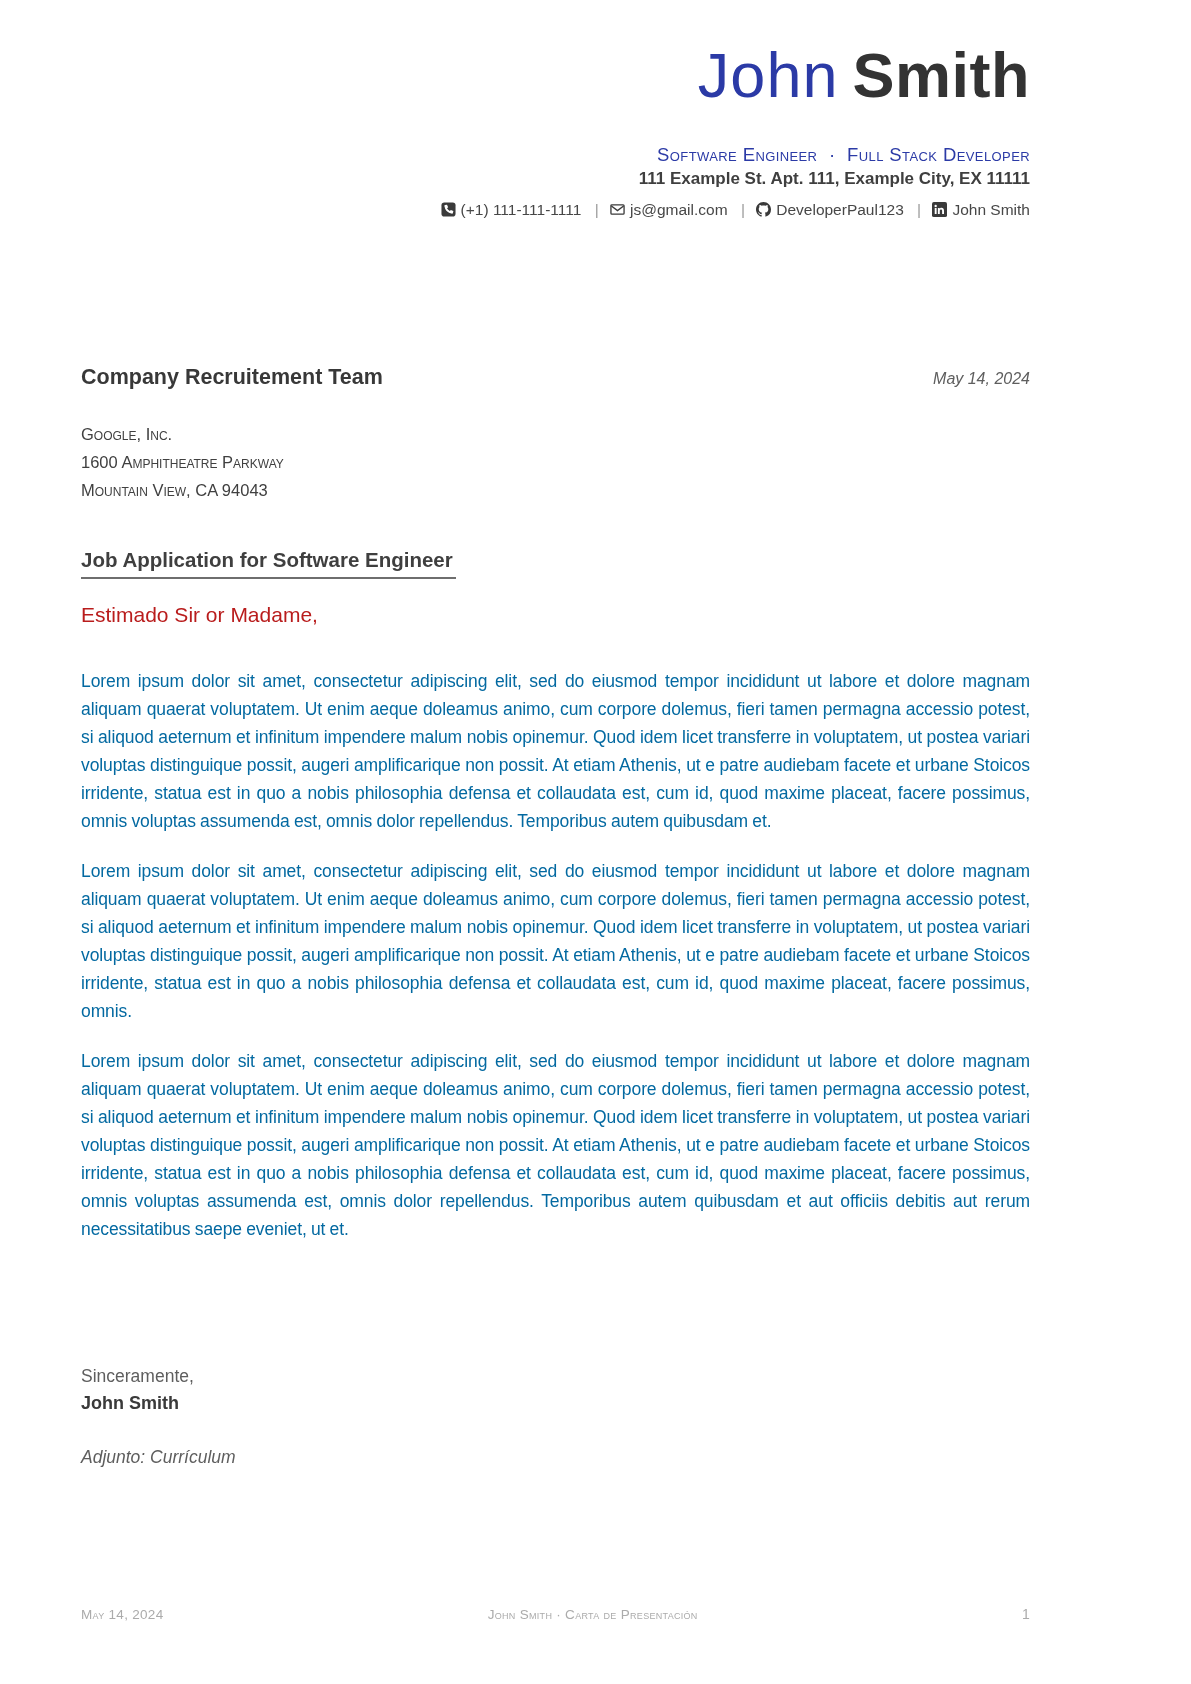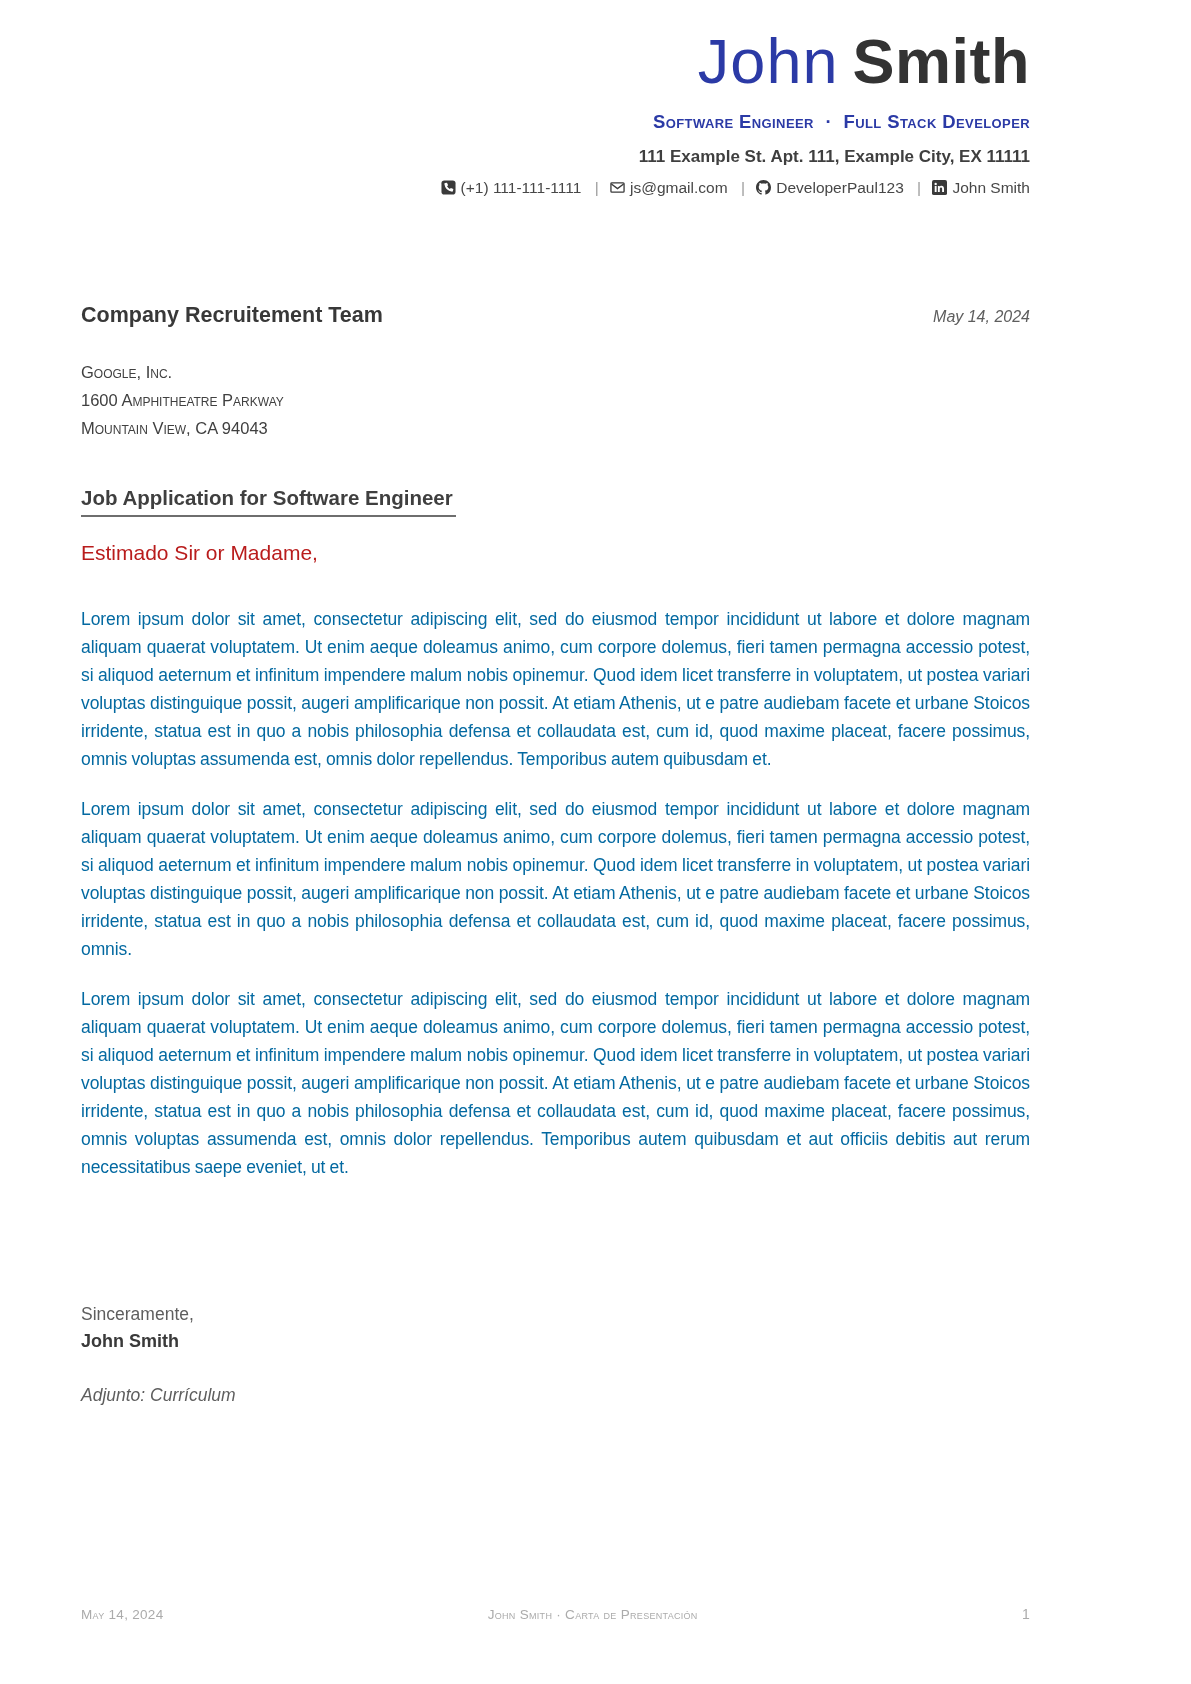--- a/index.html
+++ b/index.html
@@ -5,41 +5,41 @@
   * { margin:0; padding:0; box-sizing:border-box; }
   html,body { background:#ffffff; }
   .page {
     position:relative;
     width:1191px; height:1684px;
     margin:0 auto;
     background:#ffffff;
     font-family:"Liberation Sans","DejaVu Sans",sans-serif;
     overflow:hidden;
   }
-  .content { padding:28px 161px 0 81px; }
+  .content { padding:42px 161px 0 81px; }
 
   
   .header { text-align:right; }
   .name-line { line-height:66px; white-space:nowrap; }
   .first-name { font-size:63px; font-weight:300; color:#2B3AA6; letter-spacing:1px; }
   .last-name  { font-size:63px; font-weight:700; color:#333333; margin-left:14px; letter-spacing:0.5px; }
   .position-line {
-    margin-top:0; font-size:18.5px; font-weight:700;
+    margin-top:19px; font-size:18.5px; font-weight:400;
     font-variant:small-caps; color:#2B3AA6; letter-spacing:0.4px;
   }
   .position-line .pos-sep { margin:0 6px; }
-  .address-line { margin-top:14px; font-size:17px; font-weight:700; color:#3F3F3F; }
+  .address-line { margin-top:3px; font-size:17px; font-weight:700; color:#3F3F3F; }
   .contact-line { margin-top:12px; font-size:15.5px; color:#474747; }
   .contact-item { white-space:nowrap; }
   .contact-item .ci { display:inline-block; vertical-align:-2px; margin-right:5px; color:#3A3A3A; }
   .contact-sep { color:#9a9a9a; margin:0 7px 0 9px; }
 
   
   .recipient-row { margin-top:104px; display:flex; justify-content:space-between; align-items:baseline; }
-  .recipient-name { font-size:21.5px; font-weight:700; color:#383838; }
+  .recipient-name { font-size:21.5px; font-weight:700; color:#383838;margin-top:40px; }
   .letter-date { font-size:16px; font-style:italic; color:#5E5E5E; }
   .recipient-address { margin-top:30px; }
   .recipient-address div {
     font-variant:small-caps; font-size:16.5px; color:#404040; line-height:28px;
   }
 
   
   .letter-title-wrap { margin-top:44px; }
   .letter-title {
     display:inline-block; font-size:20.5px; font-weight:700; color:#3F3F3F;

